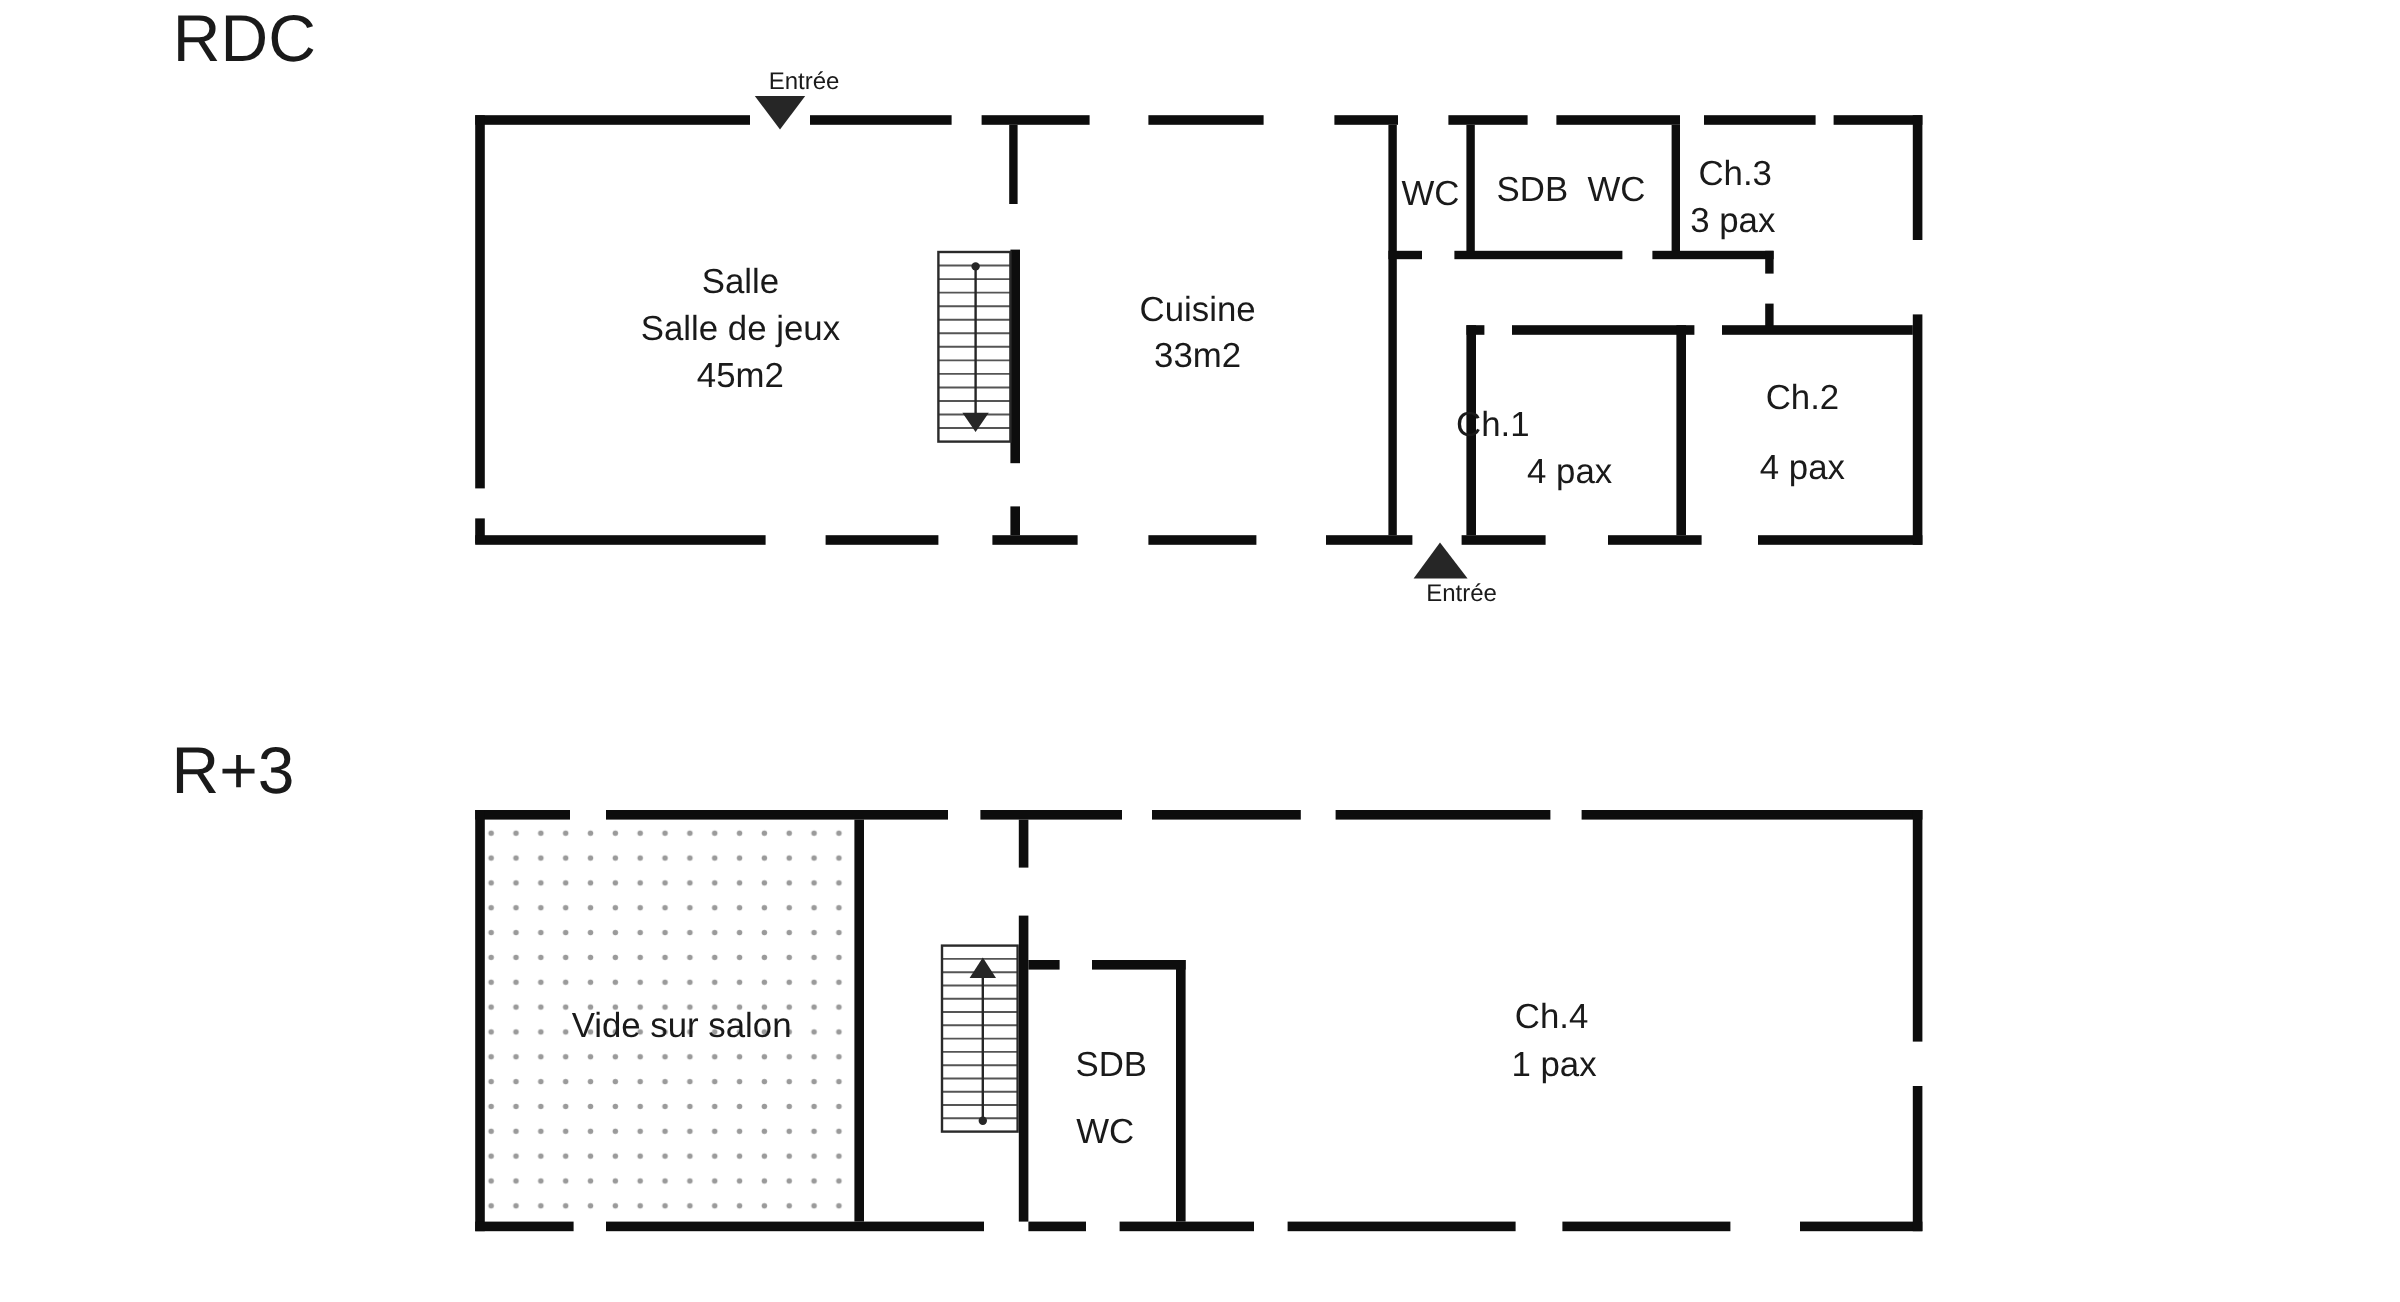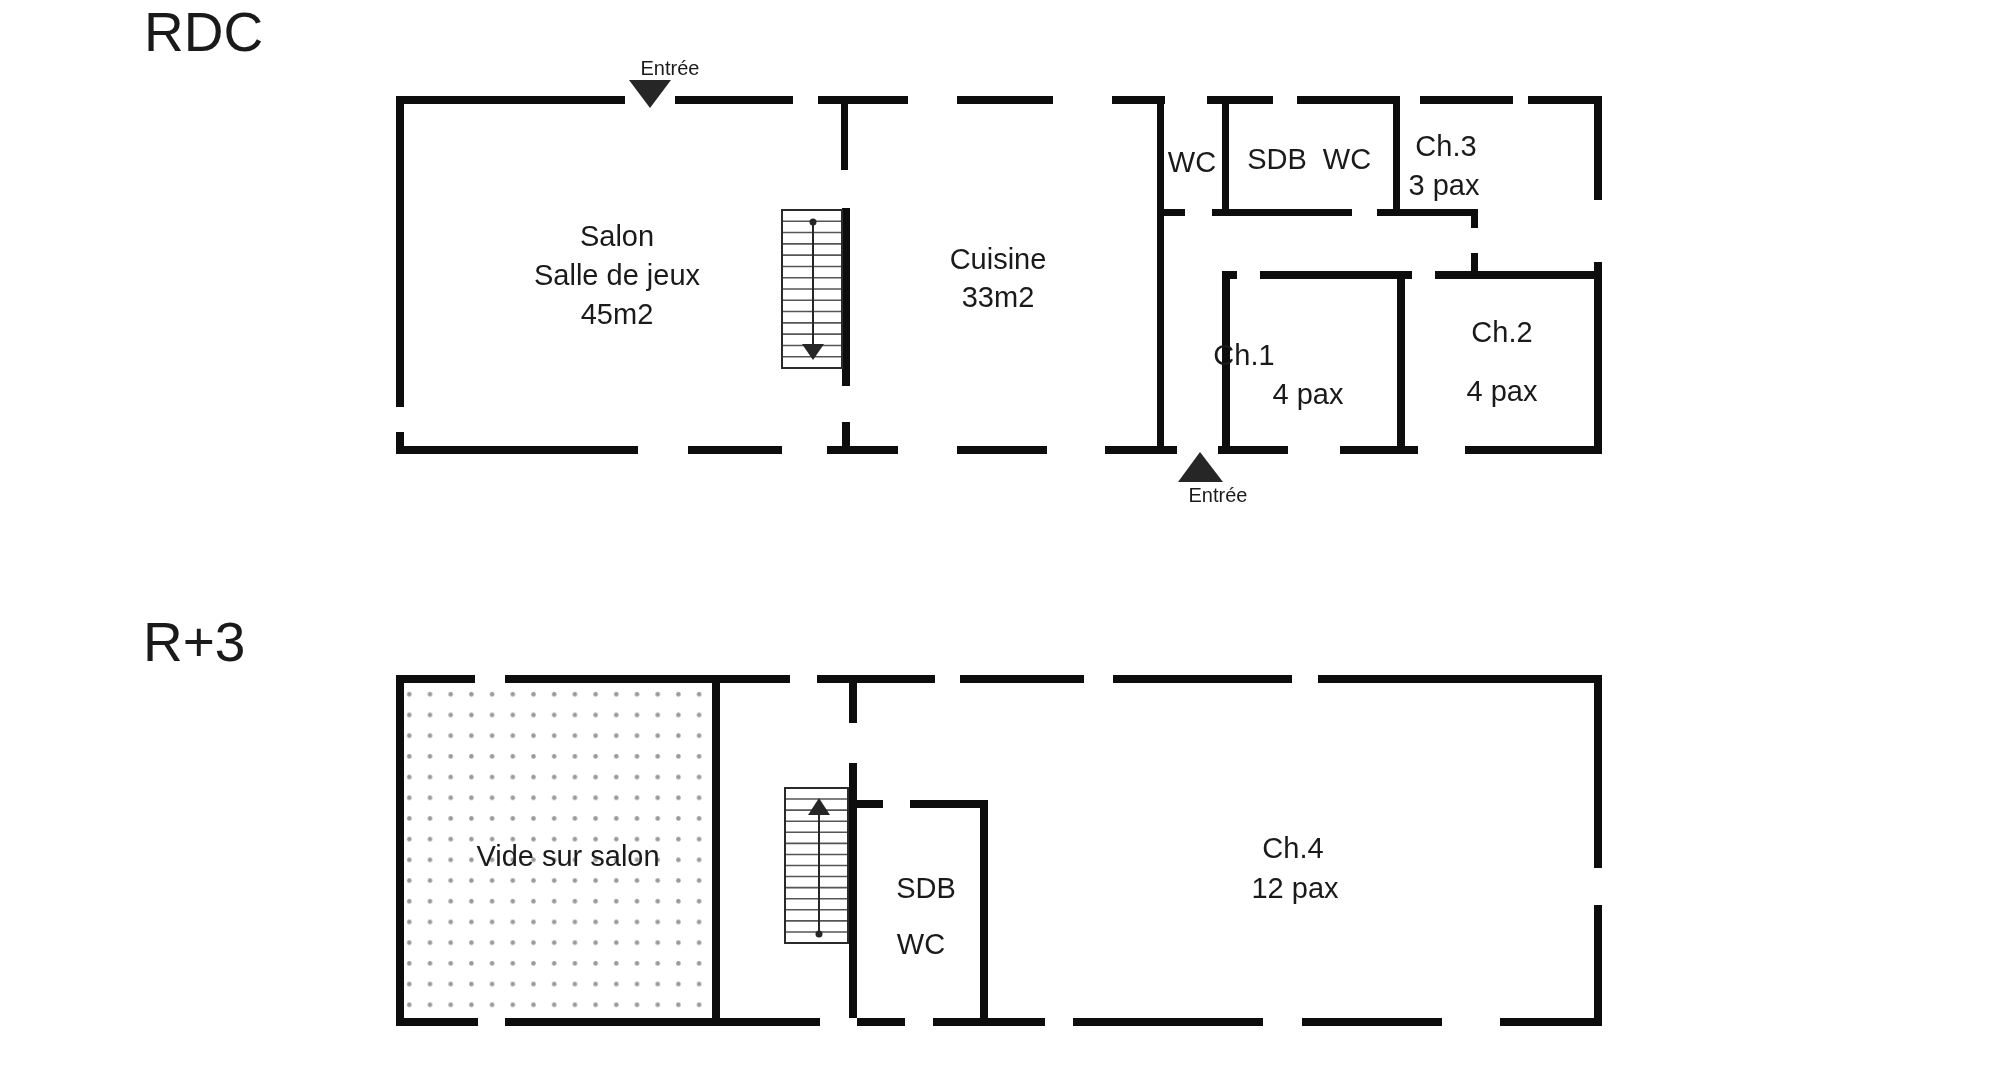--- a/index.html
+++ b/index.html
@@ -132,35 +132,35 @@
     </g>
 
     <polygon points="629,80 671,80 650,108" fill="#262626"></polygon>
     <polygon points="1178,482 1223,482 1200,452" fill="#262626"></polygon>
   </svg>
 
   <div class="lbl title" style="left:144px;top:32px">RDC</div>
   <div class="lbl title" style="left:143px;top:642px">R+3</div>
 
   <div class="lbl small" style="left:650px;top:68px">Entrée</div>
-  <div class="lbl" style="left:617px;top:236px">Salon</div>
+  <div class="lbl" style="left:617px;top:236px">Salle</div>
   <div class="lbl" style="left:617px;top:275px">Salle de jeux</div>
   <div class="lbl" style="left:617px;top:314px">45m2</div>
   <div class="lbl" style="left:998px;top:259px">Cuisine</div>
   <div class="lbl" style="left:998px;top:297px">33m2</div>
   <div class="lbl" style="left:1192px;top:162px">WC</div>
   <div class="lbl" style="left:1277px;top:159px">SDB</div>
   <div class="lbl" style="left:1347px;top:159px">WC</div>
   <div class="lbl" style="left:1446px;top:146px">Ch.3</div>
   <div class="lbl" style="left:1444px;top:185px">3 pax</div>
   <div class="lbl" style="left:1244px;top:355px">Ch.1</div>
   <div class="lbl" style="left:1308px;top:394px">4 pax</div>
   <div class="lbl" style="left:1502px;top:332px">Ch.2</div>
   <div class="lbl" style="left:1502px;top:391px">4 pax</div>
   <div class="lbl small" style="left:1198px;top:495px">Entrée</div>
 
   <div class="lbl" style="left:568px;top:856px">Vide sur salon</div>
   <div class="lbl" style="left:926px;top:888px">SDB</div>
   <div class="lbl" style="left:921px;top:944px">WC</div>
   <div class="lbl" style="left:1293px;top:848px">Ch.4</div>
-  <div class="lbl" style="left:1295px;top:888px">12 pax</div>
+  <div class="lbl" style="left:1295px;top:888px">1 pax</div>
 
 </div>
 
 </body></html>

